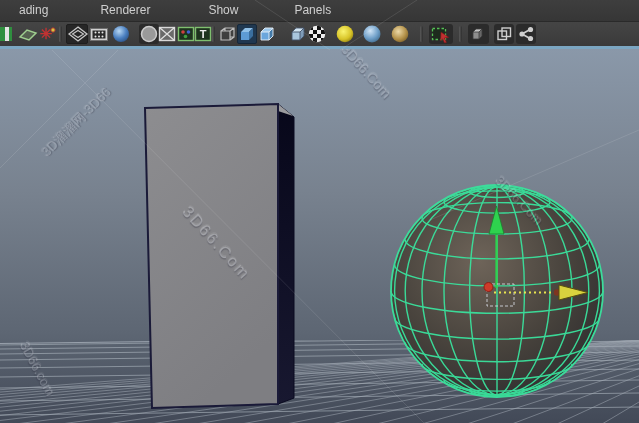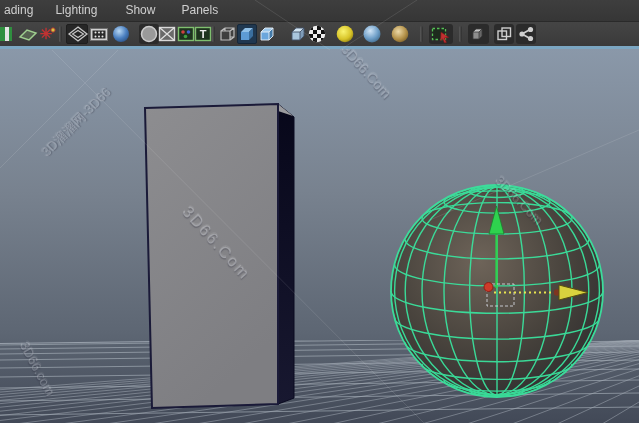--- a/index.html
+++ b/index.html
@@ -2,21 +2,21 @@
 <html><head>
 <meta charset="utf-8">
 <style>
   html,body{margin:0;padding:0;background:#222;}
   .window{position:relative;width:639px;height:423px;overflow:hidden;
           font-family:"Liberation Sans",sans-serif;user-select:none;}
   
   .menubar{position:absolute;left:0;top:0;width:639px;height:21px;
            background:linear-gradient(#3e3e3e,#363636);
            border-bottom:1px solid #2a2a2a;display:flex;align-items:center;}
-  .menu-item{color:#cfcfcf;font-size:12px;line-height:21px;padding:0 3px;cursor:default;}
+  .menu-item{color:#cfcfcf;font-size:12px;line-height:21px;padding:0 18px;cursor:default;}
   .m0{margin-left:1px;} .m1{margin-left:16px;} .m2{margin-left:22px;text-align:right;}
   .m3{margin-left:16px;} .m4{margin-left:20px;}
   
   .toolbar{position:absolute;left:0;top:22px;width:639px;height:24px;
            background:linear-gradient(#454545,#3a3a3a);}
   .tb-icon{position:absolute;top:2px;width:20px;height:20px;}
   .tb-sep{position:absolute;top:4px;width:3px;height:16px;border-radius:2px;
           background:linear-gradient(90deg,#5a5a5a,#2e2e2e);}
   .pressed{background:#262626;border:1px solid #1e1e1e;border-radius:2px;box-sizing:border-box;}
   .selected-blue{background:#203850;border:1px solid #16283a;border-radius:2px;box-sizing:border-box;}
@@ -38,21 +38,21 @@
        color:rgba(235,240,245,0.18);}
   .overlay-lines{position:absolute;left:0;top:0;pointer-events:none;}
 </style>
 </head>
 <body>
 
 <div class="window">
 
   <div class="menubar">
     <span class="menu-item m0">ading</span>
-    <span class="menu-item m1">Lighting</span>
+    <span class="menu-item m1">Renderer</span>
     <span class="menu-item m2">Show</span>
     <span class="menu-item m4">Panels</span>
   </div>
 
   <div class="toolbar">
     <span class="tb-icon" style="left:0;width:12px">
       <svg width="12" height="20">
           <rect x="0" y="3" width="5" height="14" fill="#2f8f3f"></rect>
           <rect x="5" y="3" width="4" height="14" fill="#e4e4e4"></rect>
           <rect x="9" y="3" width="3" height="14" fill="#2f8f3f"></rect>

